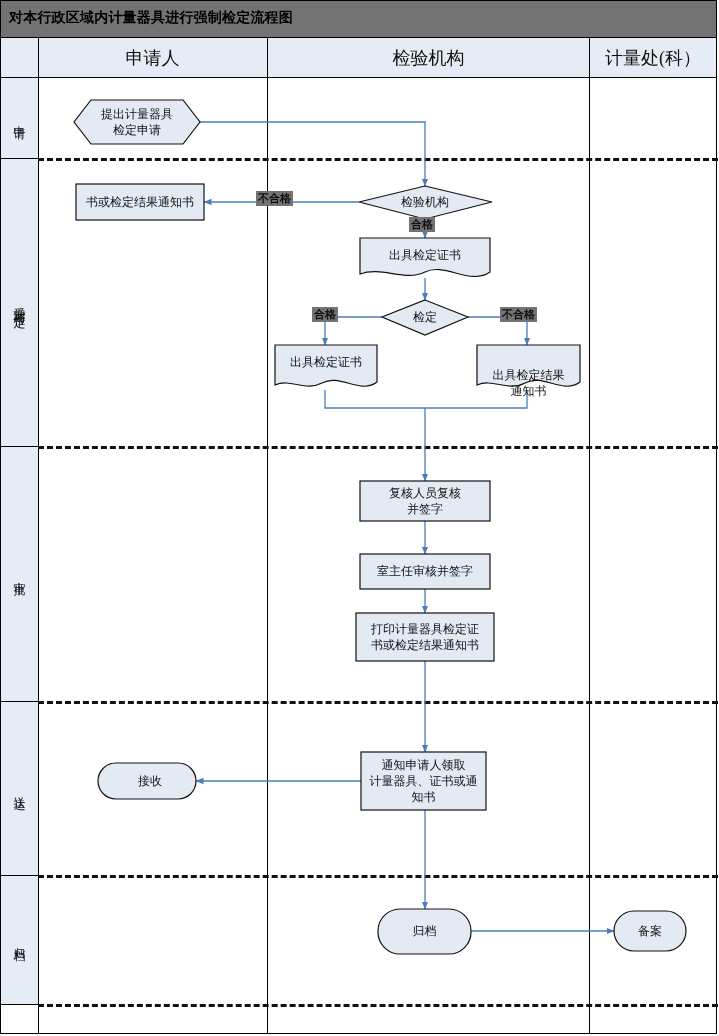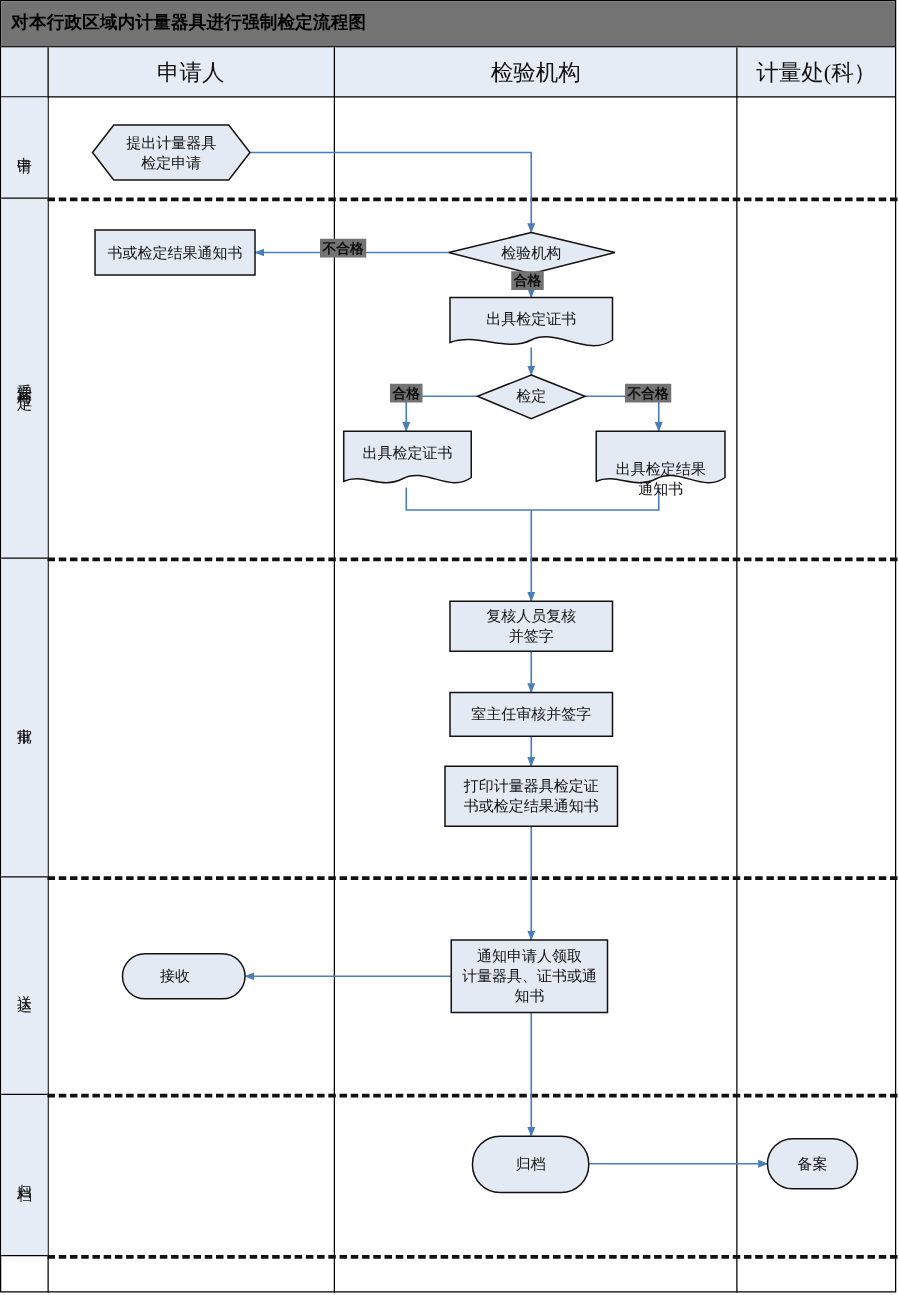--- a/index.html
+++ b/index.html
@@ -168,21 +168,21 @@
   <div class="nodetext" style="left:477px;top:346px;width:103px;height:42px;margin-top:16px;">出具检定结果
 通知书</div>
   <div class="nodetext" style="left:360px;top:481px;width:130px;height:40px;border-radius:12px;">复核人员复核
 并签字</div>
   <div class="nodetext" style="left:360px;top:554px;width:130px;height:35px;">室主任审核并签字</div>
   <div class="nodetext" style="left:356px;top:613px;width:138px;height:48px;">打印计量器具检定证
 书或检定结果通知书</div>
   <div class="nodetext" style="left:361px;top:752px;width:125px;height:58px;">通知申请人领取
 计量器具、证书或通
 知书</div>
-  <div class="nodetext" style="left:100px;top:763px;width:80px;height:36px;">接收</div>
+  <div class="nodetext" style="left:110px;top:763px;width:80px;height:36px;">接收</div>
   <div class="nodetext" style="left:378px;top:909px;width:93px;height:45px;">归档</div>
   <div class="nodetext" style="left:614px;top:911px;width:72px;height:40px;">备案</div>
 
   <div class="edgelabel" style="left:256px;top:191px;">不合格</div>
   <div class="edgelabel" style="left:409px;top:217px;">合格</div>
   <div class="edgelabel" style="left:312px;top:307px;">合格</div>
   <div class="edgelabel" style="left:500px;top:307px;">不合格</div>
 
 </div>
 

